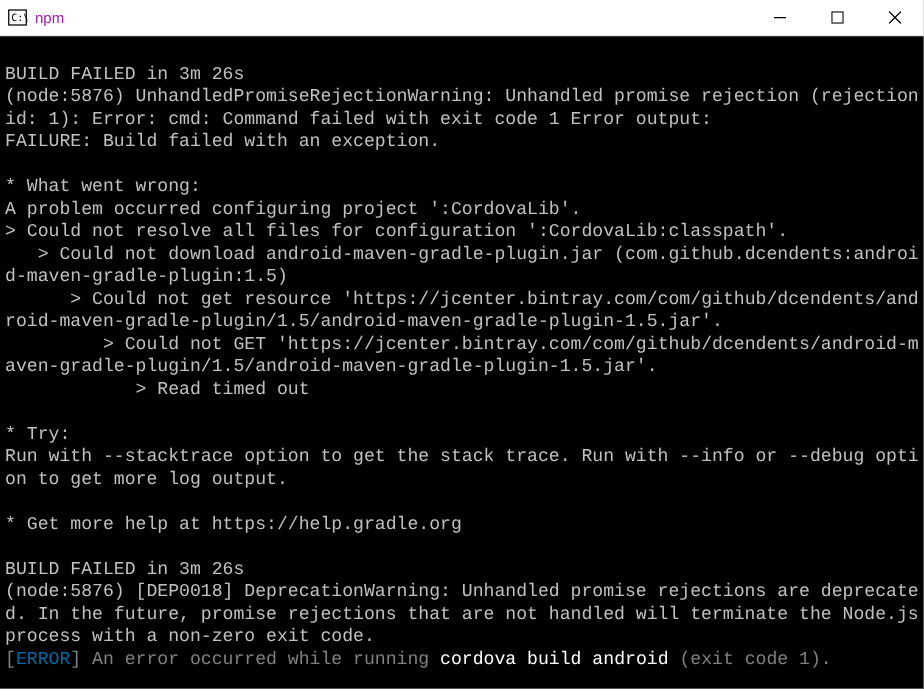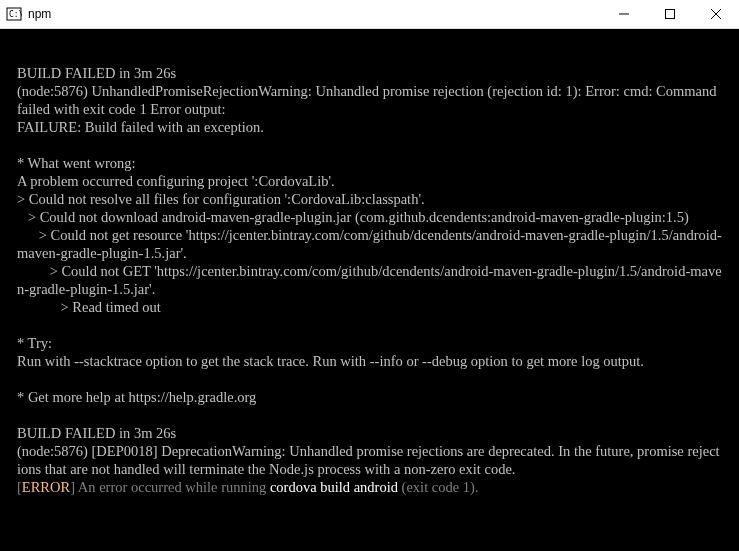--- a/index.html
+++ b/index.html
@@ -32,21 +32,21 @@
       width: 16px;
       height: 16px;
       display: flex;
       align-items: center;
       justify-content: center;
       font-size: 10px;
       font-family: Consolas, monospace;
     }
     .app-title {
       font-size: 12px;
-      color: #000000;
+      color: #a21caf;
       font-family: "Segoe UI", sans-serif;
     }
     .titlebar-controls {
       display: flex;
       height: 100%;
     }
     .tb-btn {
       width: 46px;
       height: 100%;
       display: flex;
@@ -59,31 +59,30 @@
     .tb-btn svg {
       width: 10px;
       height: 10px;
     }
     .terminal {
       background: #000000;
       color: #c0c0c0;
       height: calc(551px - 29px);
       font-size: 14.5px;
       line-height: 18px;
-      padding: 17px;
+      padding: 4px;
       white-space: pre-wrap;
       word-break: break-all;
       overflow: hidden;
-      font-family: Liberation Serif, serif;
     }
     .line {
       display: block;
     }
     .err {
-      color: #fdba74;
+      color: #0369a1;
     }
     .cmd {
       color: #ffffff;
     }
     .gray {
       color: #808080;
     }
   </style>
 </head>
 <body>

